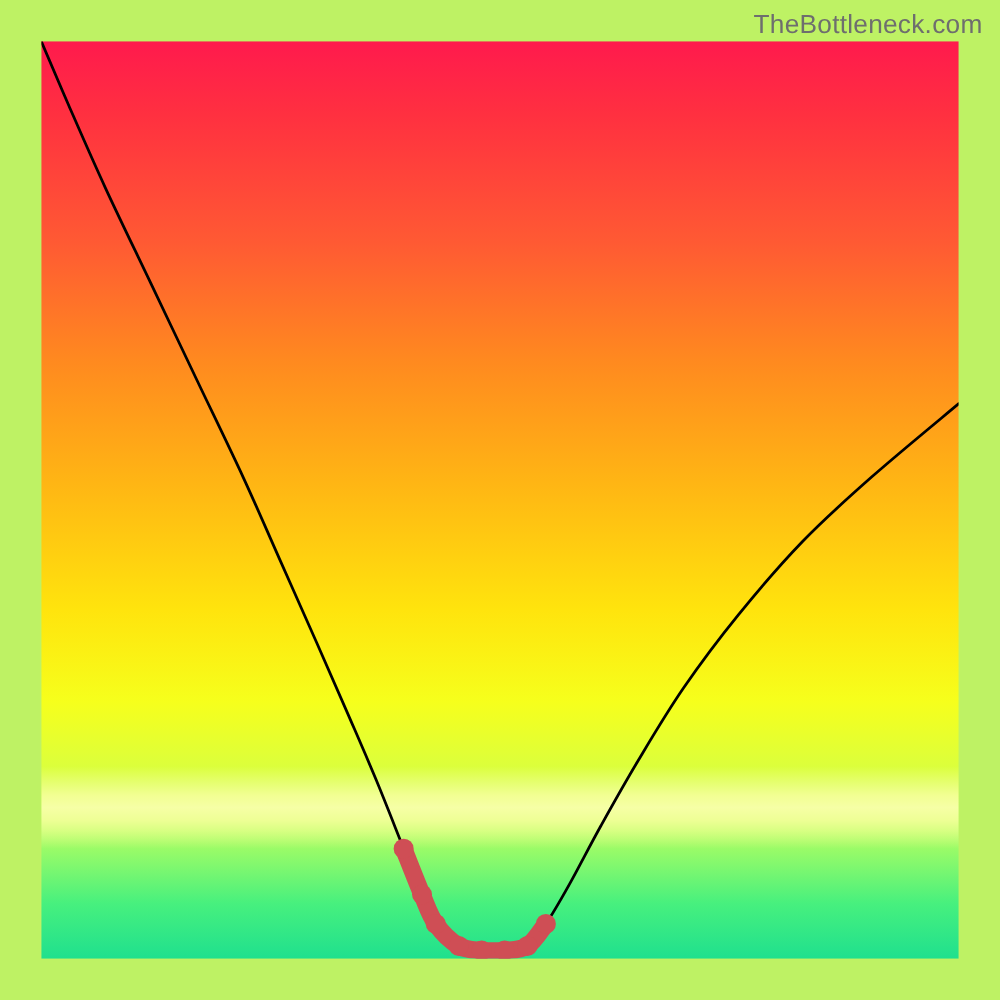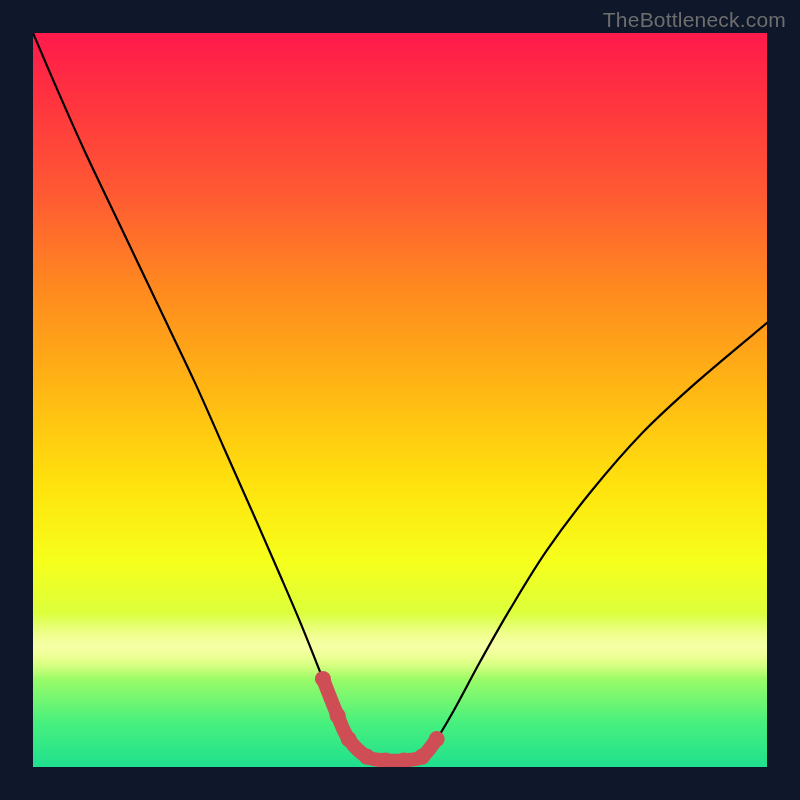--- a/index.html
+++ b/index.html
@@ -8,21 +8,21 @@
     width: 800px;
     height: 800px;
     background: #000;
     overflow: hidden;
     font-family: Arial, Helvetica, sans-serif;
   }
   .stage {
     position: relative;
     width: 800px;
     height: 800px;
-    background: #0f172a;
+    background: #bef264;
   }
   .plot {
     position: absolute;
     left: 33px;
     top: 33px;
     width: 734px;
     height: 734px;
     overflow: hidden;
   }
   .gradient {

